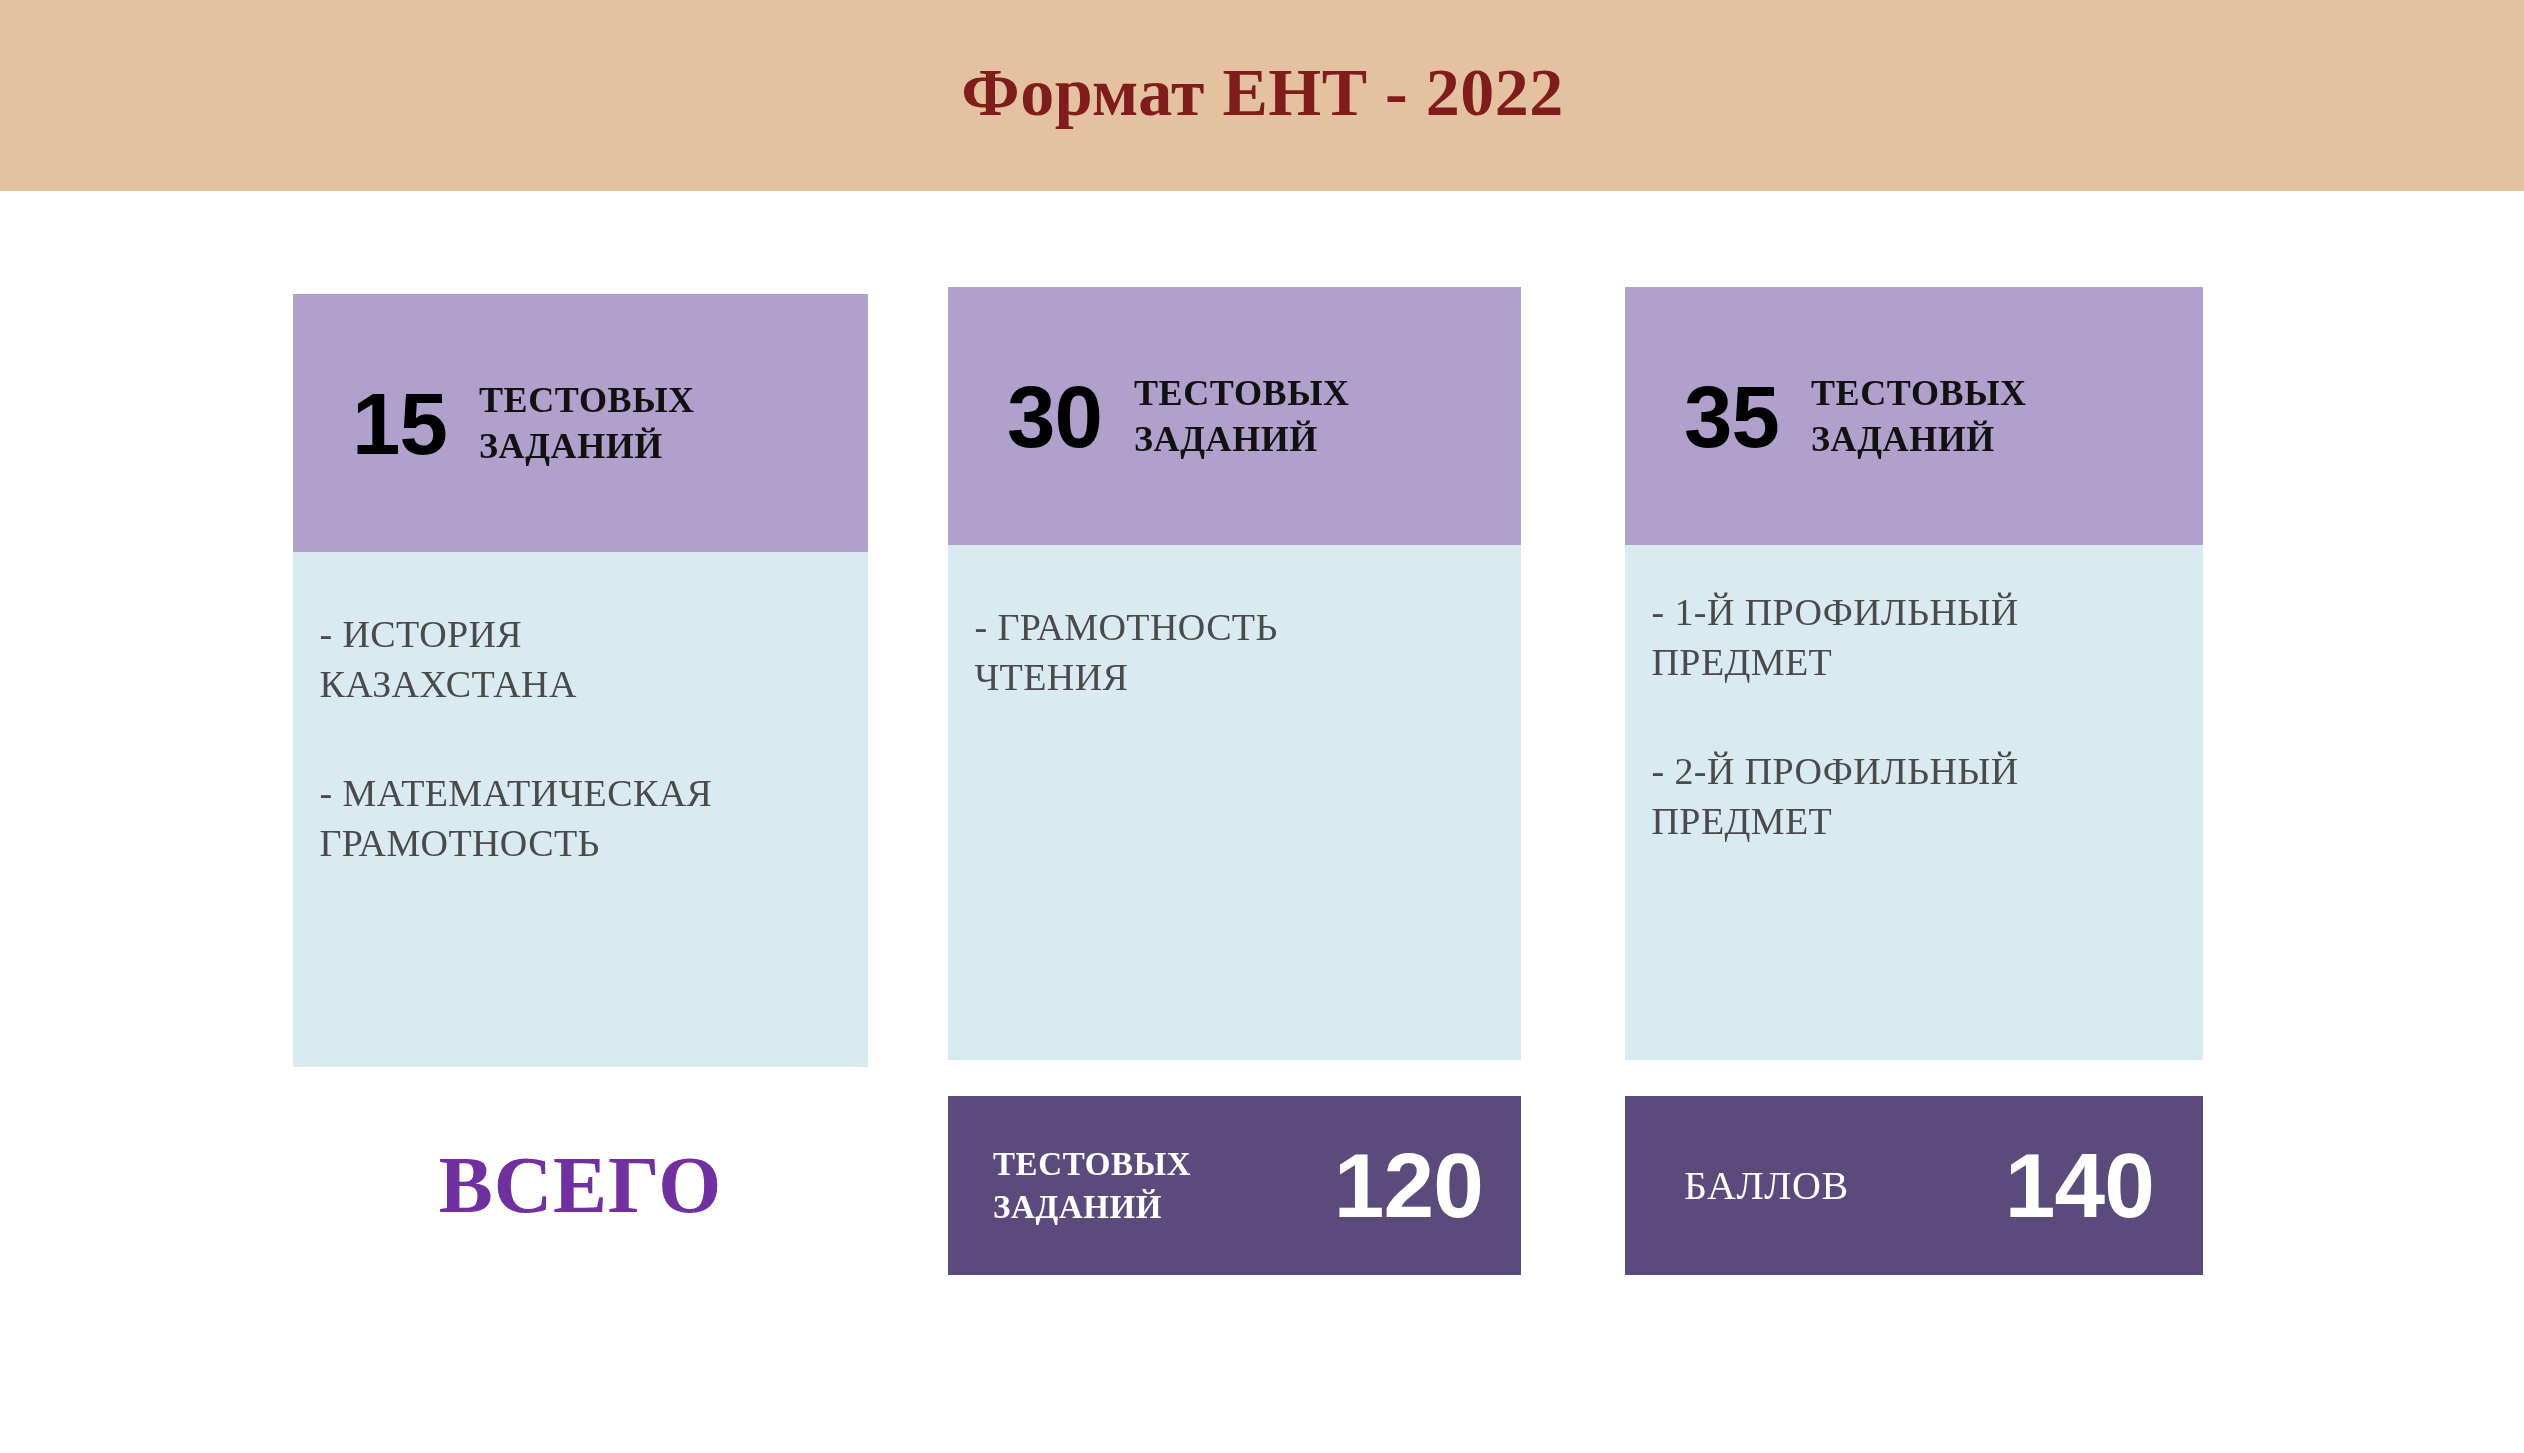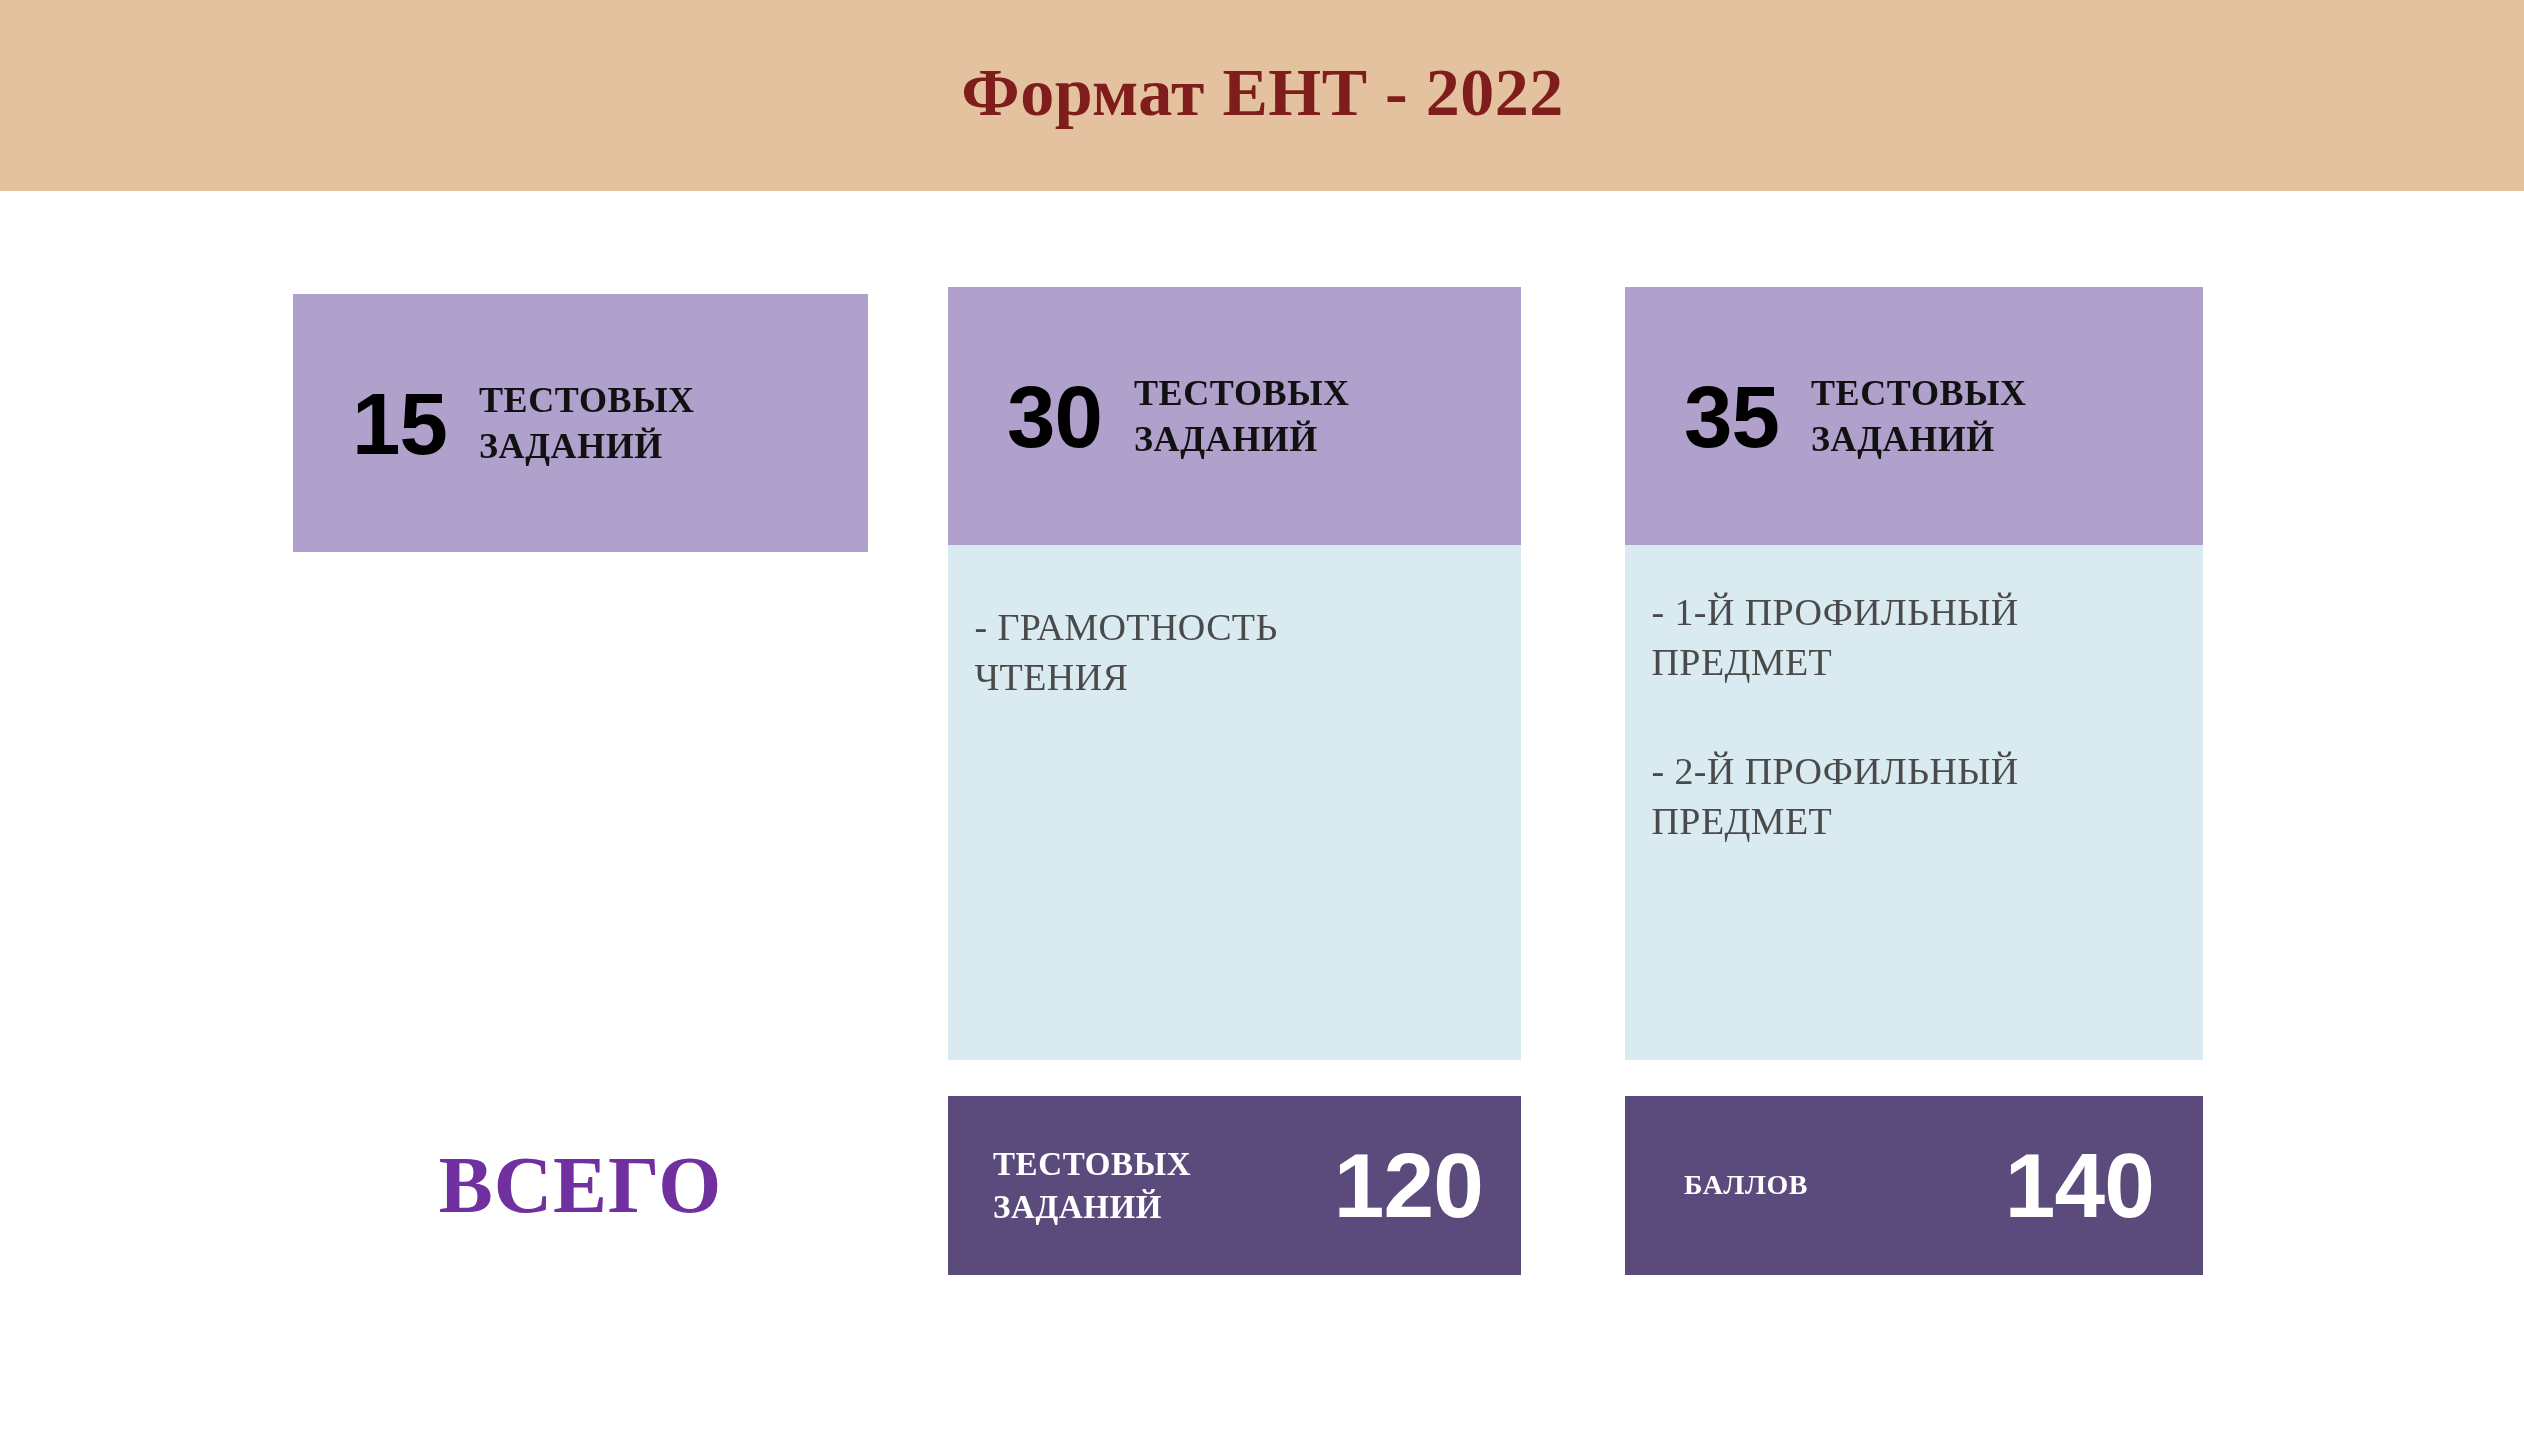--- a/index.html
+++ b/index.html
@@ -156,36 +156,42 @@
     font-family: "Liberation Sans", "DejaVu Sans", sans-serif;
     font-weight: bold;
     font-size: 91px;
     color: #FFFFFF;
     line-height: 1;
     margin-left: auto;
     margin-right: 38px;
     letter-spacing: -0.9px;
   }
   #total-box-points .total-box-num { margin-right: 49px; }
-  #total-box-points .total-box-label { font-weight: bold; font-size: 28px; }
+  #total-box-points .total-box-label { font-weight: normal; font-size: 40px; }
 </style>
 </head>
 <body>
 
 <div class="header-band">
   <div class="header-title">Формат ЕНТ - 2022</div>
 </div>
 
 <div class="cards-area">
 
   <div class="card" id="card-1">
     <div class="card-head">
       <span class="big-num">15</span>
       <span class="head-label">ТЕСТОВЫХ
 ЗАДАНИЙ</span>
+    </div>
+    <div class="card-body">
+      <div class="body-line">- ИСТОРИЯ
+КАЗАХСТАНА</div>
+      <div class="body-line">- МАТЕМАТИЧЕСКАЯ
+ГРАМОТНОСТЬ</div>
     </div>
   </div>
 
   <div class="card" id="card-2">
     <div class="card-head">
       <span class="big-num">30</span>
       <span class="head-label">ТЕСТОВЫХ
 ЗАДАНИЙ</span>
     </div>
     <div class="card-body">

